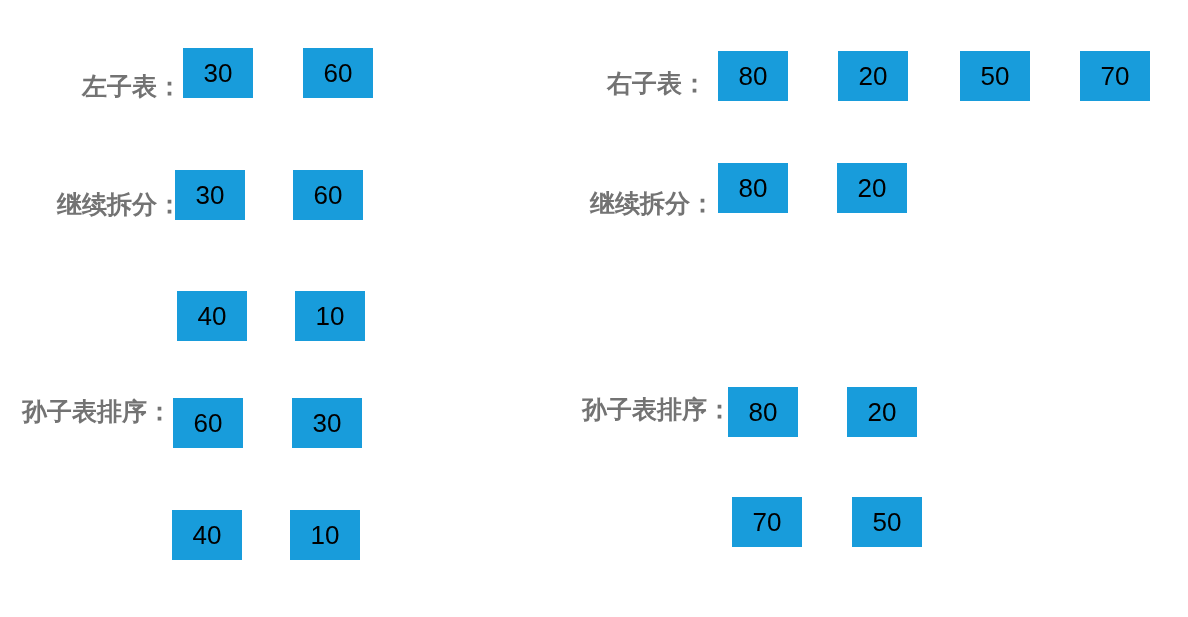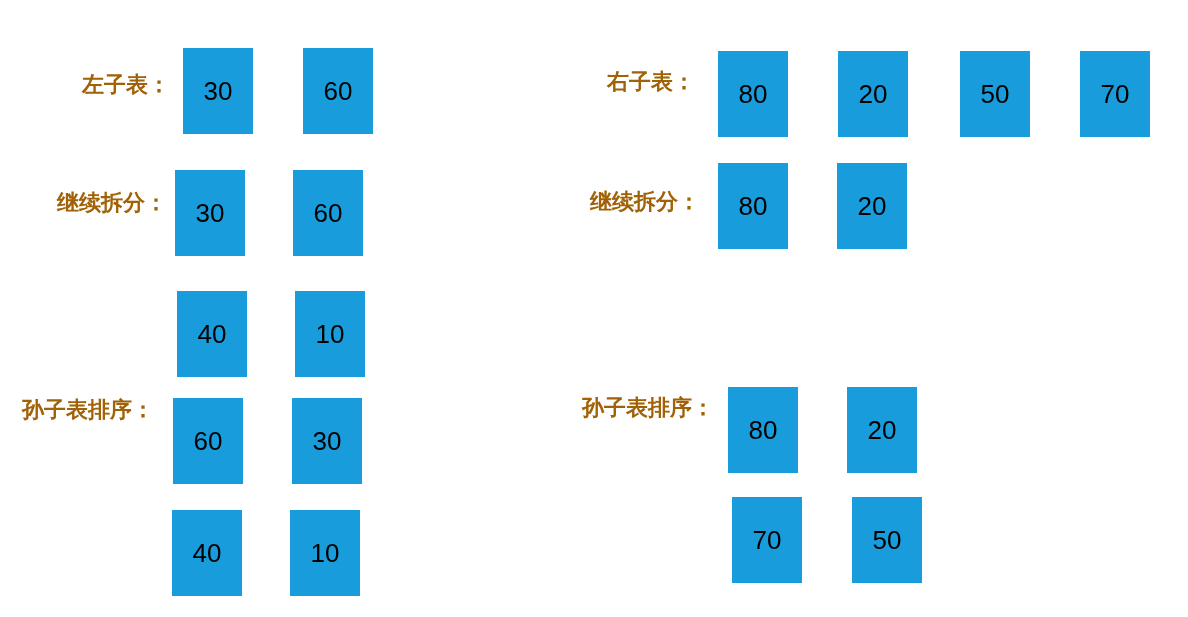--- a/index.html
+++ b/index.html
@@ -10,31 +10,31 @@
   .canvas {
     position: relative;
     width: 1188px;
     height: 617px;
     background: #ffffff;
     overflow: hidden;
     font-family: "Liberation Sans", sans-serif;
   }
   .lbl {
     position: absolute;
-    font-size: 22px;
+    font-size: 25px;
     line-height: 24px;
     font-weight: bold;
-    color: #a16207;
+    color: #737373;
     white-space: nowrap;
-    font-family: Liberation Mono, monospace;
+    font-family: Liberation Serif, serif;
   }
   .box {
     position: absolute;
     width: 70px;
-    height: 86px;
+    height: 50px;
     background: var(--box-fill, #189cdb);
     color: #000000;
     display: flex;
     align-items: center;
     justify-content: center;
     font-size: 26px;
     font-family: "Liberation Sans", sans-serif;
   }
   .watermark {
     position: absolute;

